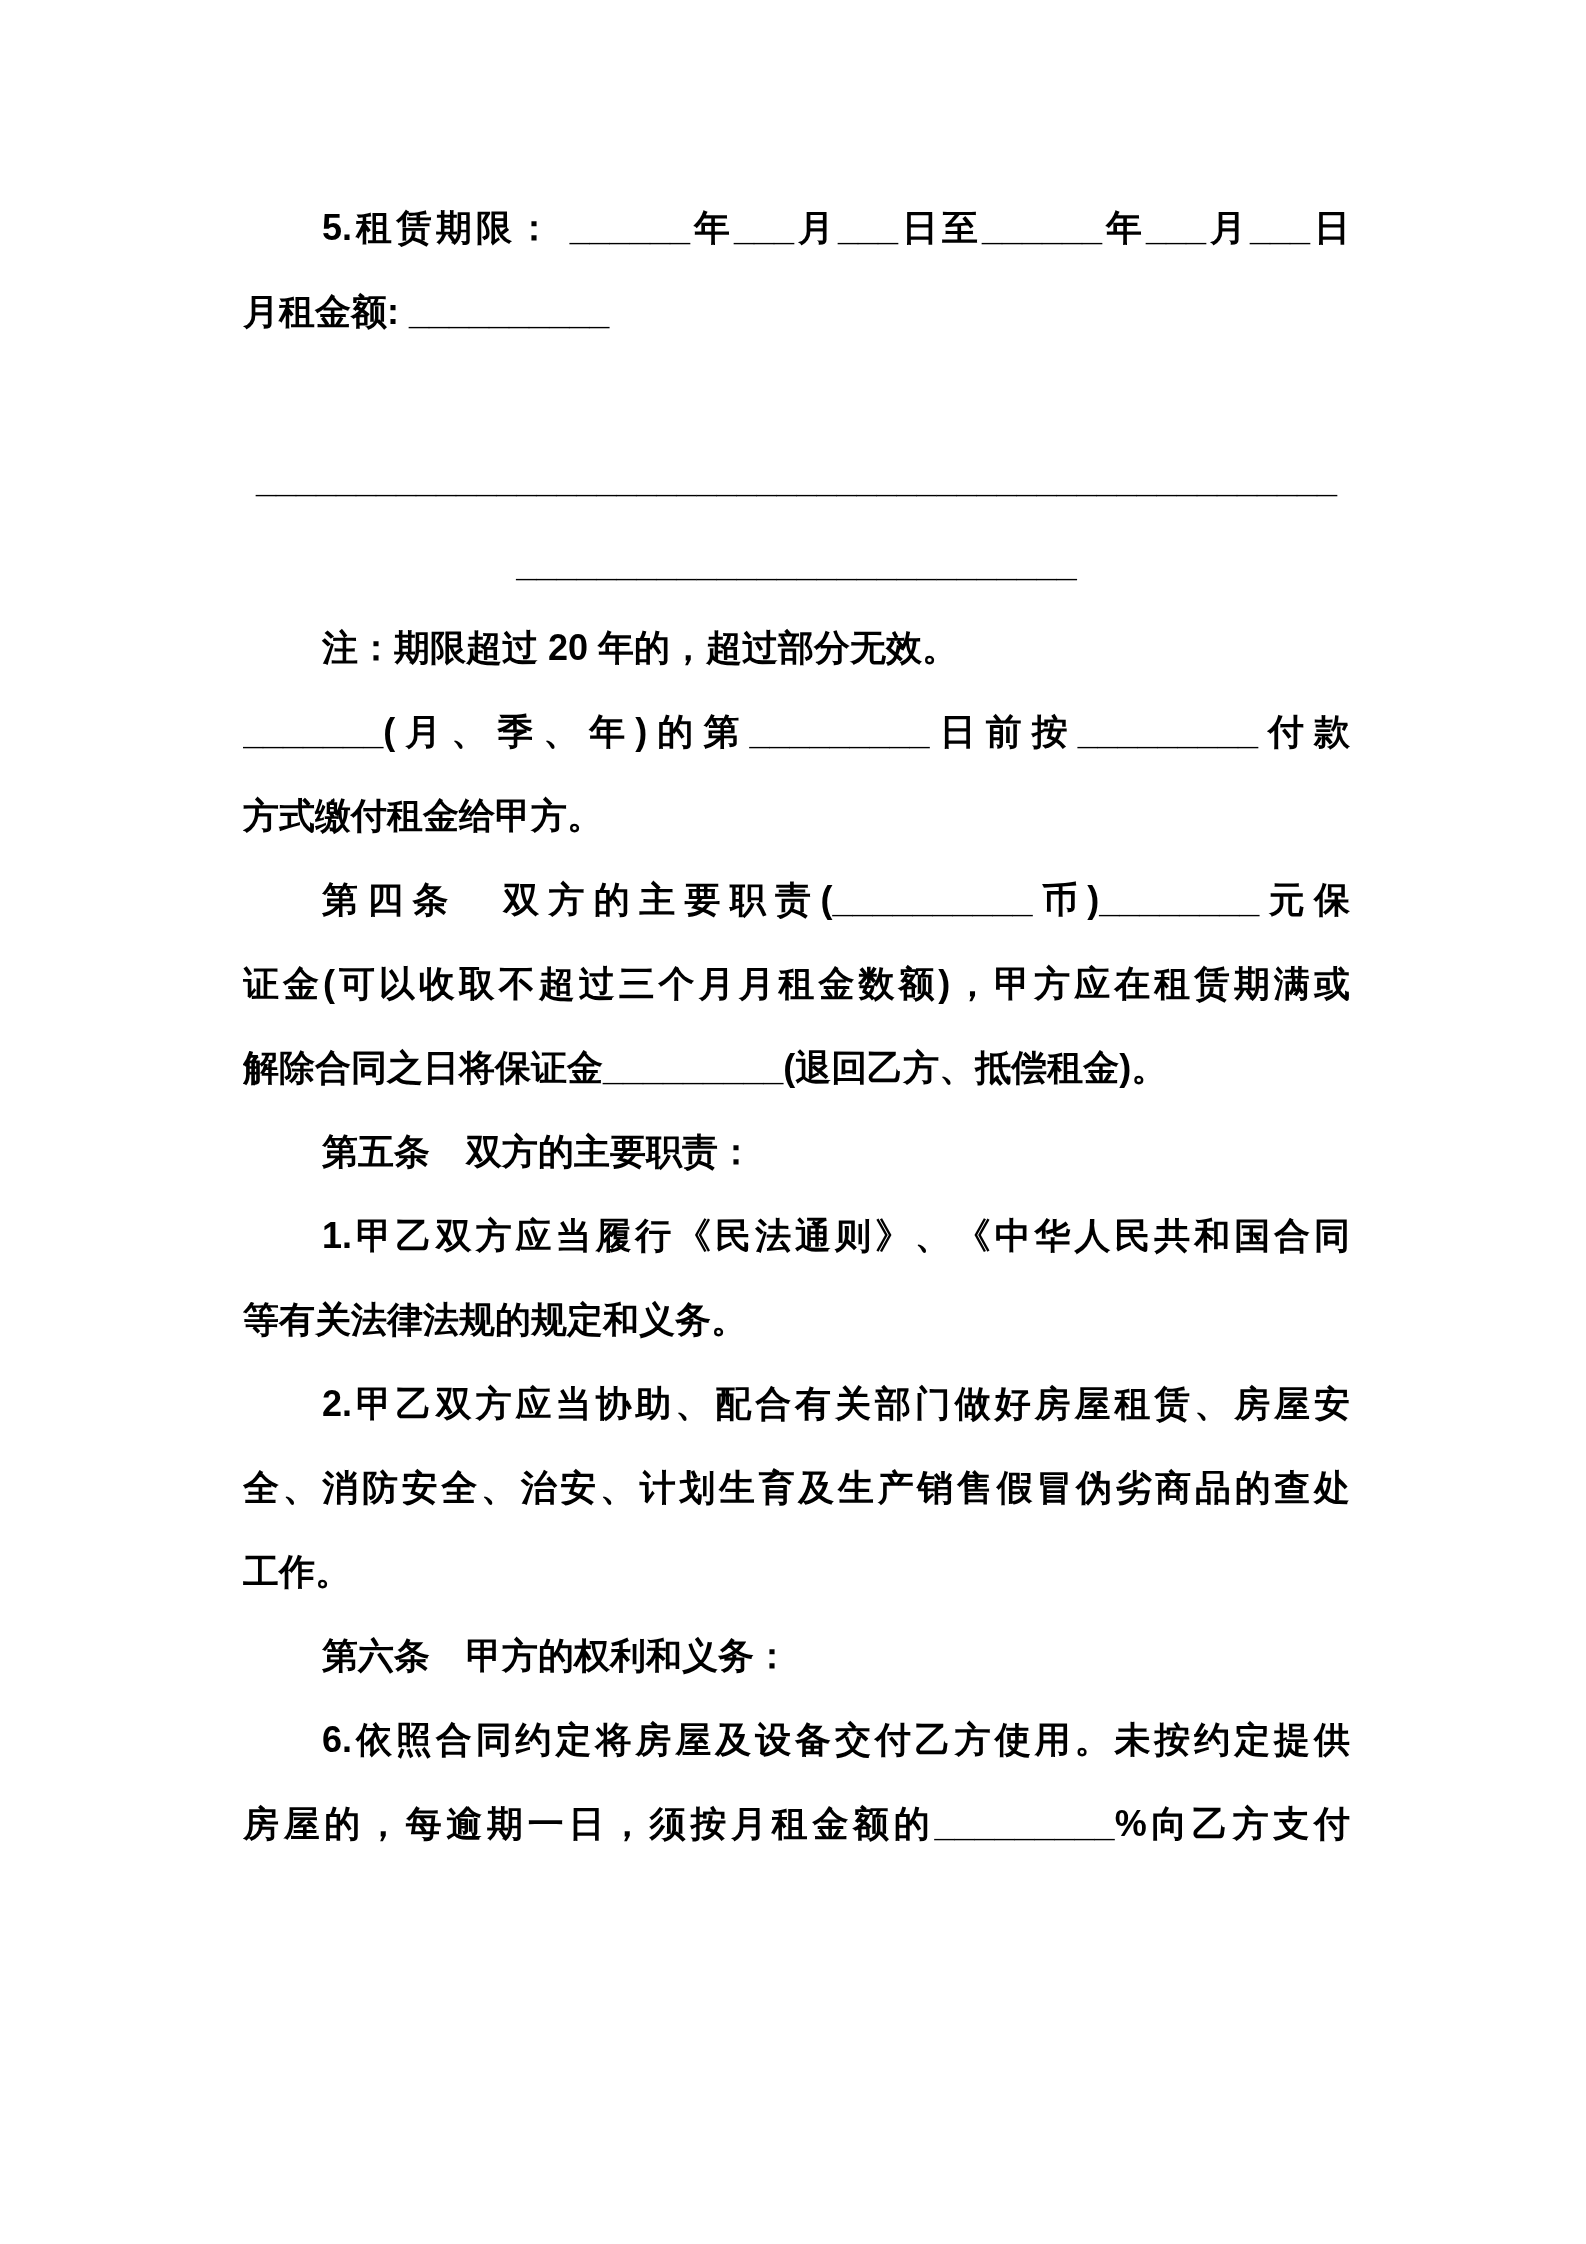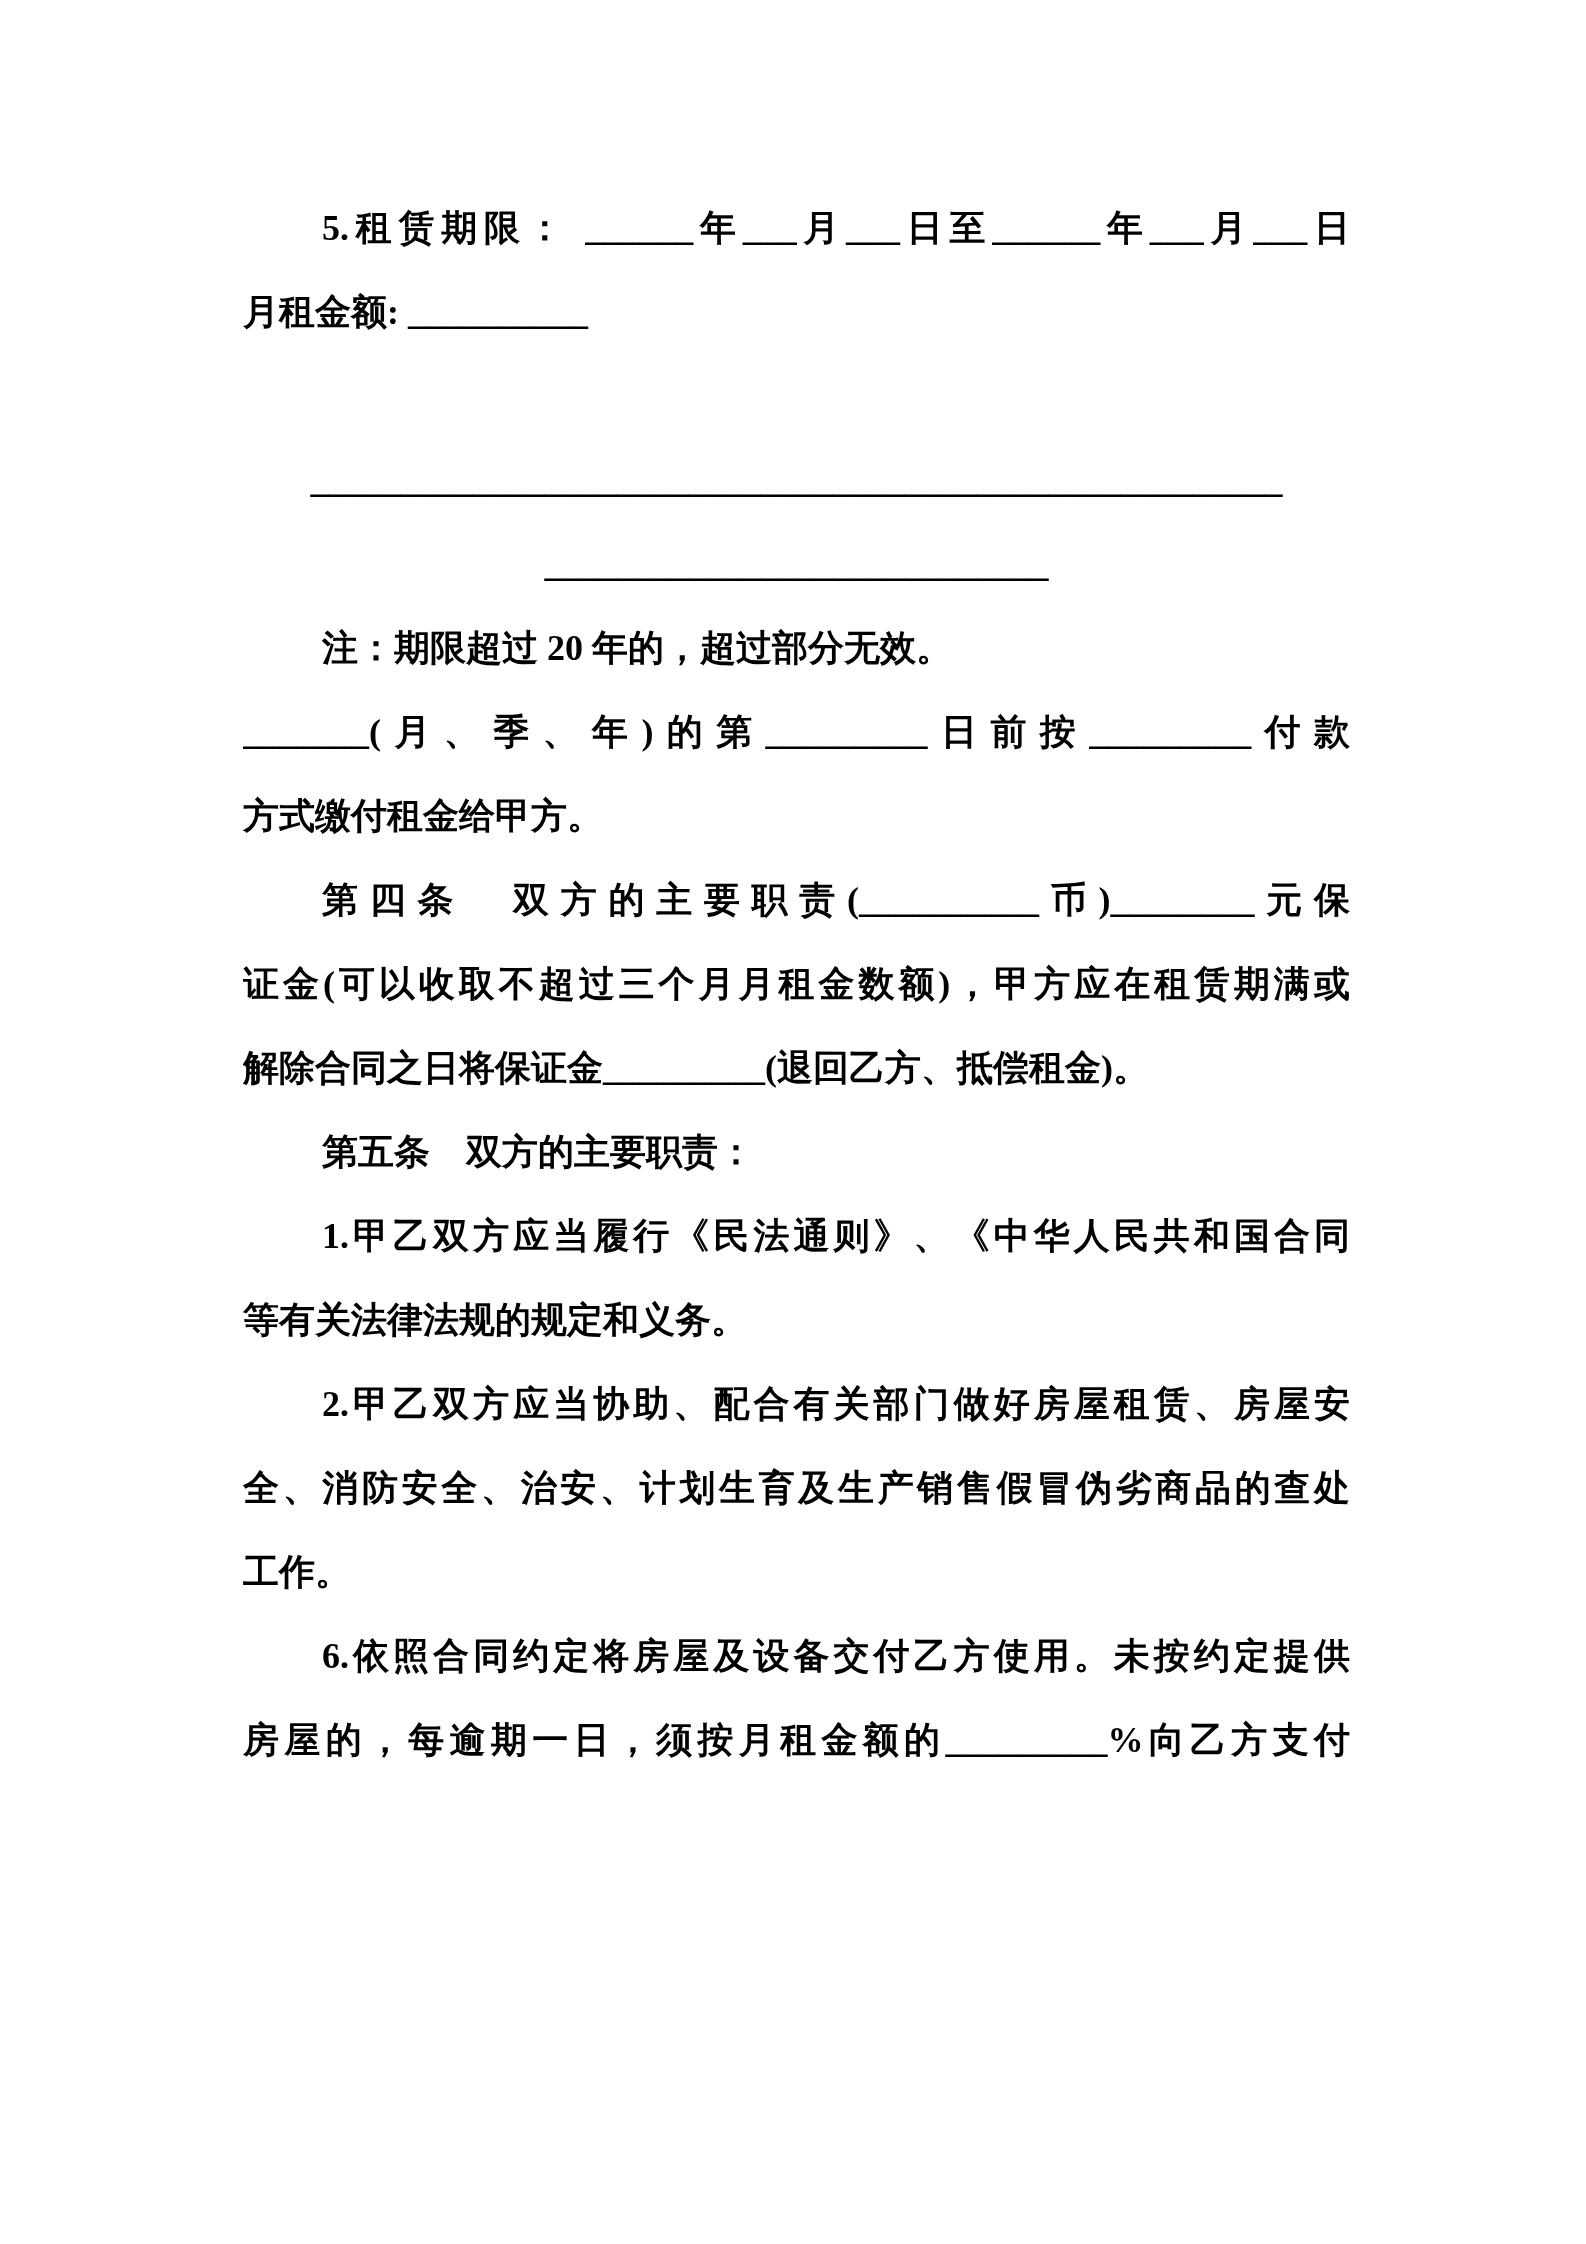--- a/index.html
+++ b/index.html
@@ -5,21 +5,21 @@
   html, body {
     margin: 0;
     padding: 0;
     background: #ffffff;
   }
   .page {
     position: relative;
     width: 1586px;
     height: 2244px;
     background: #ffffff;
-    font-family: Liberation Serif, serif;
+    font-family: Liberation Sans, sans-serif;
     font-weight: 700;
     color: #000000;
     overflow: hidden;
   }
   .textblock {
     position: absolute;
     left: 243px;
     top: 186px;
     width: 1107px;
     font-size: 36px;
@@ -59,16 +59,17 @@
     <div class="line">方式缴付租金给甲方。</div>
     <div class="line indent justify">第四条　双方的主要职责(__________币)________元保</div>
     <div class="line justify">证金(可以收取不超过三个月月租金数额)，甲方应在租赁期满或</div>
     <div class="line">解除合同之日将保证金_________(退回乙方、抵偿租金)。</div>
     <div class="line indent">第五条　双方的主要职责：</div>
     <div class="line indent justify">1.甲乙双方应当履行《民法通则》、《中华人民共和国合同</div>
     <div class="line">等有关法律法规的规定和义务。</div>
     <div class="line indent justify">2.甲乙双方应当协助、配合有关部门做好房屋租赁、房屋安</div>
     <div class="line justify">全、消防安全、治安、计划生育及生产销售假冒伪劣商品的查处</div>
     <div class="line">工作。</div>
+    <div class="line indent">第六条　甲方的权利和义务：</div>
     <div class="line indent justify">6.依照合同约定将房屋及设备交付乙方使用。未按约定提供</div>
     <div class="line justify">房屋的，每逾期一日，须按月租金额的_________%向乙方支付</div>
   </div>
 </div>
 
 </body></html>

